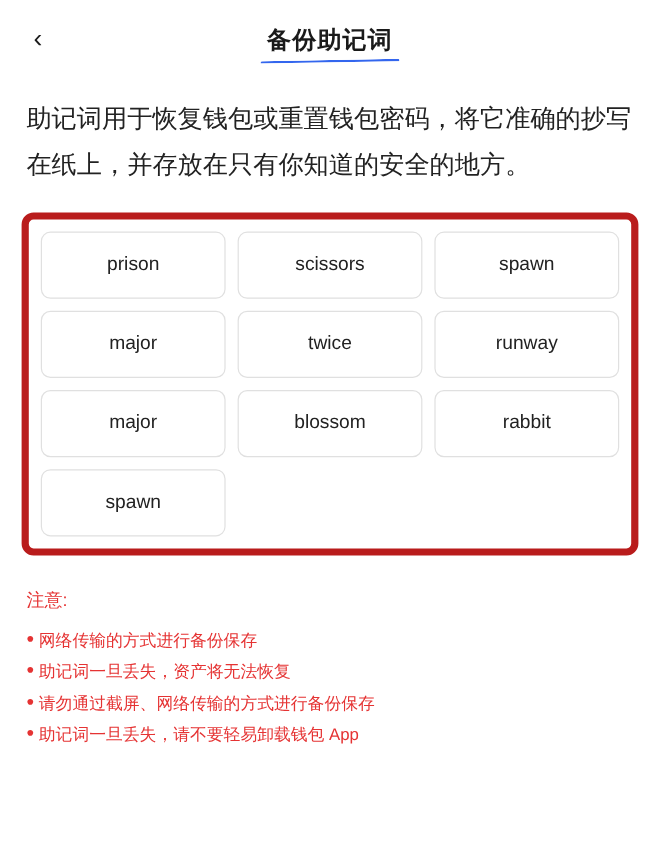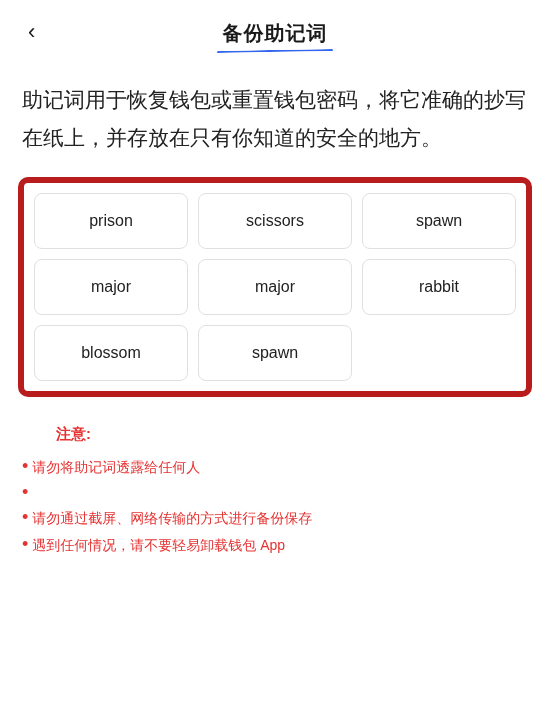--- a/index.html
+++ b/index.html
@@ -94,23 +94,22 @@
       cursor: default;
     }
 
     .notice-section {
       padding: 28px 22px 20px 22px;
     }
 
     .notice-title {
       font-size: 15px;
       color: #e53333;
-      font-weight: 700;
+      font-weight: 400;
       margin-bottom: 10px;
-      margin-left: 34px;
     }
 
     .notice-list {
       list-style: none;
       padding: 0;
     }
 
     .notice-list li {
       font-size: 14px;
       color: #e53333;
@@ -141,39 +140,42 @@
 </div>
 
 <div class="description">助记词用于恢复钱包或重置钱包密码，将它准确的抄写在纸上，并存放在只有你知道的安全的地方。</div>
 
 <div class="mnemonic-grid-container">
   <div class="mnemonic-grid" id="mnemonic-grid">
   <div class="mnemonic-cell">prison</div>
       <div class="mnemonic-cell">scissors</div>
       <div class="mnemonic-cell">spawn</div>
       <div class="mnemonic-cell">major</div>
+      <div class="mnemonic-cell">twice</div>
+      <div class="mnemonic-cell">runway</div>
       <div class="mnemonic-cell">major</div>
+      <div class="mnemonic-cell">blossom</div>
       <div class="mnemonic-cell">rabbit</div>
-      <div class="mnemonic-cell">blossom</div>
       <div class="mnemonic-cell">spawn</div>
     </div>
 </div>
 
 <div class="notice-section">
   <div class="notice-title">注意:</div>
   <ul class="notice-list" id="notice-list">
   <li>
         <span class="notice-bullet">•</span>
-        <span>请勿将助记词透露给任何人</span>
+        <span>网络传输的方式进行备份保存</span>
       </li>
       <li>
         <span class="notice-bullet">•</span>
+        <span>助记词一旦丢失，资产将无法恢复</span>
       </li>
       <li>
         <span class="notice-bullet">•</span>
         <span>请勿通过截屏、网络传输的方式进行备份保存</span>
       </li>
       <li>
         <span class="notice-bullet">•</span>
-        <span>遇到任何情况，请不要轻易卸载钱包 App</span>
+        <span>助记词一旦丢失，请不要轻易卸载钱包 App</span>
       </li>
     </ul>
 </div>
 
 </body></html>

